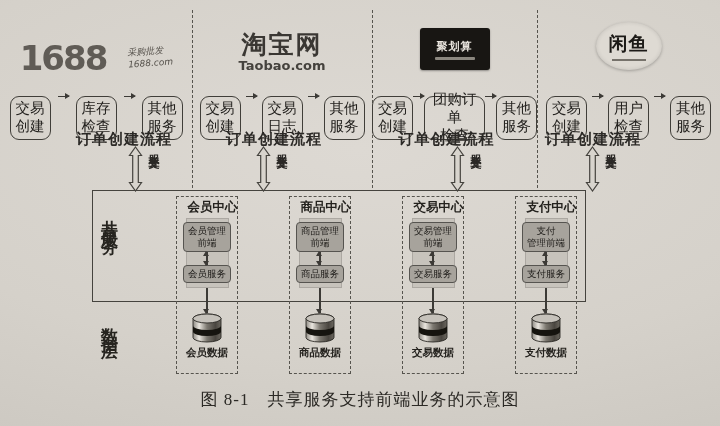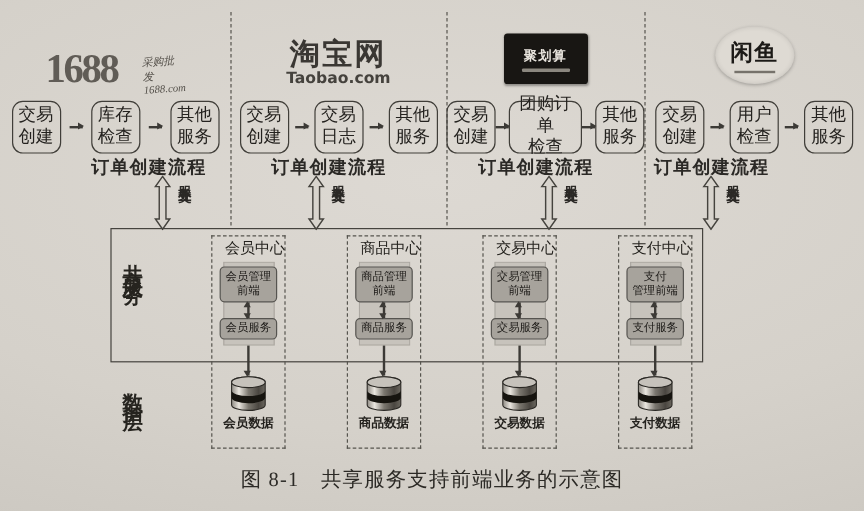--- a/index.html
+++ b/index.html
@@ -14,38 +14,38 @@
   .sep1 { left:192px; } .sep2 { left:372px; } .sep3 { left:537px; }
 
   
   .section { position:absolute; top:0; height:196px; }
   .s1 { left:0;    width:192px; }
   .s2 { left:192px; width:180px; }
   .s3 { left:372px; width:165px; }
   .s4 { left:537px; width:183px; }
 
   .logo { position:absolute; left:50%; transform:translateX(-50%); text-align:center; white-space:nowrap; }
-  .logo-1688 { top:44px; display:flex; align-items:flex-start; gap:21px;font-family:Liberation Serif, serif; }
+  .logo-1688 { top:44px; display:flex; align-items:flex-start; gap:21px; }
   .logo-1688 .main { font-size:34px; font-weight:bold; color:#605c56; letter-spacing:-2px; line-height:0.85; }
   .logo-1688 .sub  { font-size:9px; font-style:italic; color:#55514b; white-space:pre-line; text-align:left; transform:rotate(-4deg); line-height:1.3; padding-top:2px; }
   .logo-taobao { top:32px; }
   .logo-taobao .main { display:block; font-size:25px; font-weight:bold; color:#3a3733; letter-spacing:2px; line-height:1.05; }
   .logo-taobao .sub  { display:block; font-size:13px; font-weight:bold; color:#45423d; }
   .logo-juhuasuan { top:28px; width:70px; height:42px; background:#181613; border-radius:3px;
       display:flex; flex-direction:column; align-items:center; justify-content:center; gap:3px;
       box-shadow:0 1px 2px rgba(0,0,0,.35); }
   .logo-juhuasuan .main { color:#e8e4dd; font-size:11px; font-weight:bold; letter-spacing:1px; }
   .logo-juhuasuan .tagline { width:40px; height:3px; background:#8b877f; border-radius:1px; }
   .logo-xianyu { top:22px; width:66px; height:48px; background:#dedad3; border-radius:50%;
       display:flex; flex-direction:column; align-items:center; justify-content:center; gap:2px;
       box-shadow:0 1px 3px rgba(0,0,0,.25), inset 0 0 4px rgba(0,0,0,.12); }
   .logo-xianyu .main { font-size:19px; font-weight:bold; color:#1c1a17; letter-spacing:1px; }
   .logo-xianyu .tagline { width:34px; height:2px; background:#76726b; }
 
-  .flow-row { position:absolute; top:84px; left:0; right:0; display:flex; justify-content:center; align-items:center; }
+  .flow-row { position:absolute; top:96px; left:0; right:0; display:flex; justify-content:center; }
   .s1 .flow-row { gap:7px; } .s2 .flow-row { gap:5px; } .s3 .flow-row { gap:0; } .s4 .flow-row { gap:5px; }
   .box {
     border:1.4px solid #403e39; border-radius:9px; height:44px; min-width:41px; padding:2px 4px;
     display:flex; align-items:center; justify-content:center; text-align:center;
     font-size:14.5px; font-weight:500; line-height:1.22; white-space:pre-line; color:#24221f;
   }
   .harrow { width:11px; height:1.2px; background:#3c3a36; position:relative; flex:none; }
   .harrow::after { content:""; position:absolute; right:-1px; top:-3.4px;
     border-top:3.6px solid transparent; border-bottom:3.6px solid transparent; border-left:5.5px solid #3c3a36; }
 
@@ -61,21 +61,21 @@
   
   .shared-box { position:absolute; left:92px; top:190px; width:494px; height:112px; border:1.4px solid #45433e; }
   .vlabel { position:absolute; writing-mode:vertical-rl; text-orientation:upright; font-size:17px; font-weight:600; color:#26241f; }
   .vlabel.shared { left:99px; top:206px; letter-spacing:6px; }
   .vlabel.datalayer { left:99px; top:314px; letter-spacing:8px; }
 
   
   .column { position:absolute; top:196px; width:62px; height:178px; border:1px dashed #56544e;
     display:flex; flex-direction:column; align-items:center; }
   .c1 { left:176px; } .c2 { left:289px; } .c3 { left:402px; } .c4 { left:515px; }
-  .col-title { font-size:12.5px; font-weight:400; margin-top:2px; white-space:nowrap; color:#24221e;margin-left:11px; }
+  .col-title { font-size:12.5px; font-weight:700; margin-top:2px; white-space:nowrap; color:#24221e;margin-left:11px; }
   .panel { margin-top:2px; width:43px; background:#c7c3bc; box-shadow:inset 0 0 0 1px rgba(90,88,82,.25);
     display:flex; flex-direction:column; align-items:center; padding:4px 0 5px; }
   .gbox { background:#a7a39c; border:1px solid #565450; border-radius:4px; width:48px; padding:2px 1px;
     font-size:9.5px; line-height:1.25; text-align:center; white-space:pre-line; color:#1d1b18; font-weight:500; }
   .conn { width:1.2px; background:#3c3a36; position:relative; flex:none; }
   .conn.double { height:13px; }
   .conn.down { height:25px; }
   .conn::after { content:""; position:absolute; bottom:-1px; left:-3.1px;
     border-left:3.6px solid transparent; border-right:3.6px solid transparent; border-top:5px solid #3c3a36; }
   .conn.double::before { content:""; position:absolute; top:-1px; left:-3.1px;

